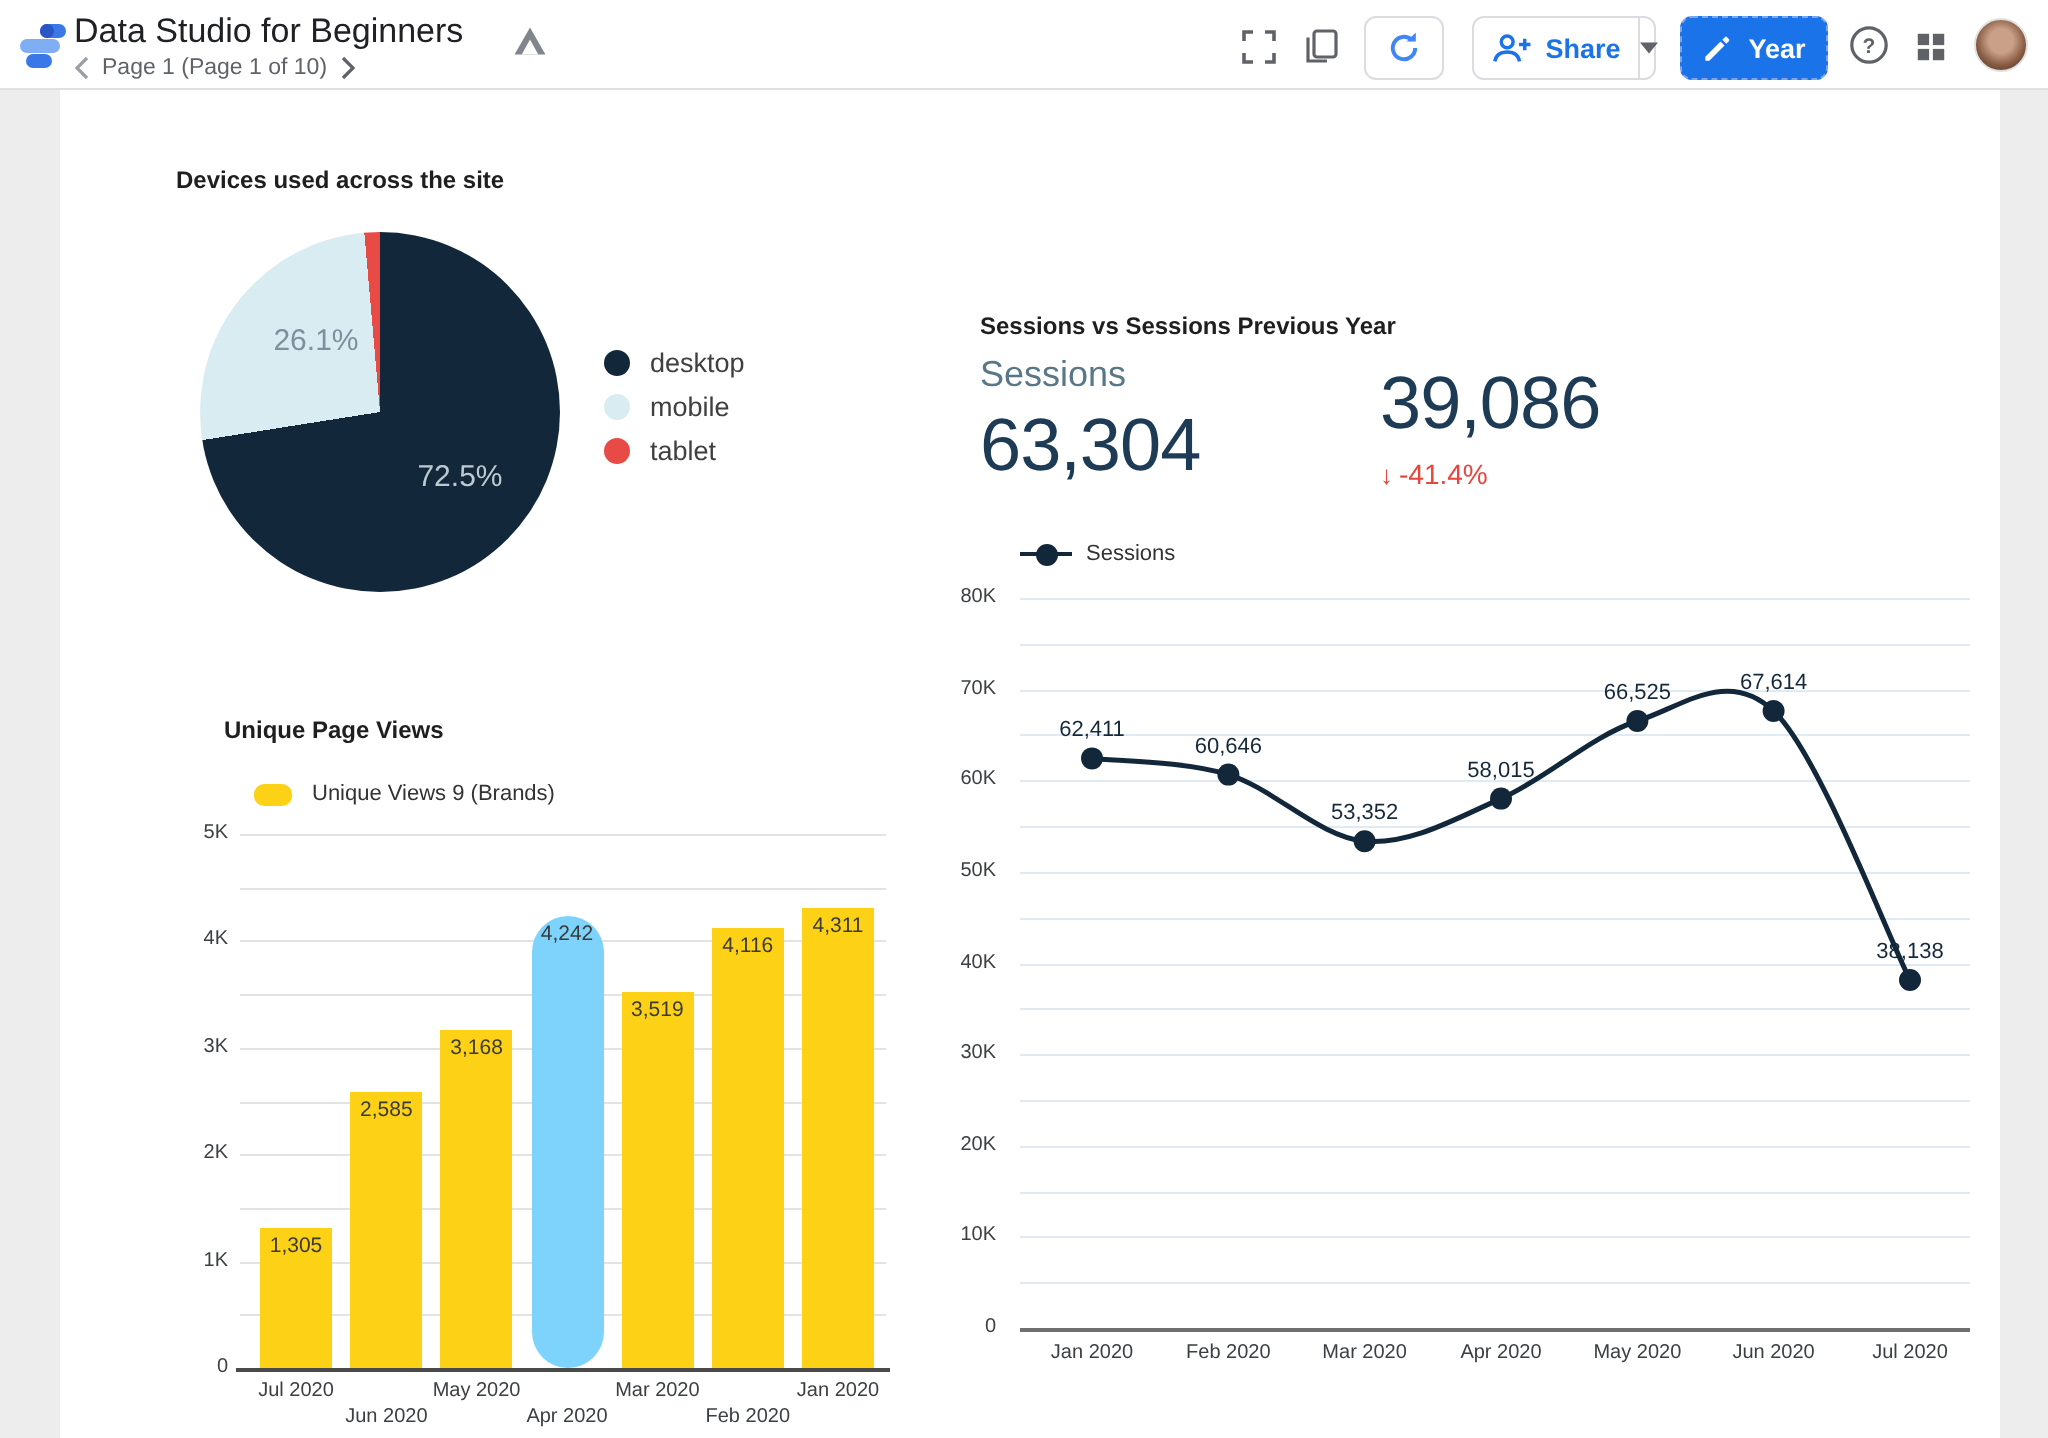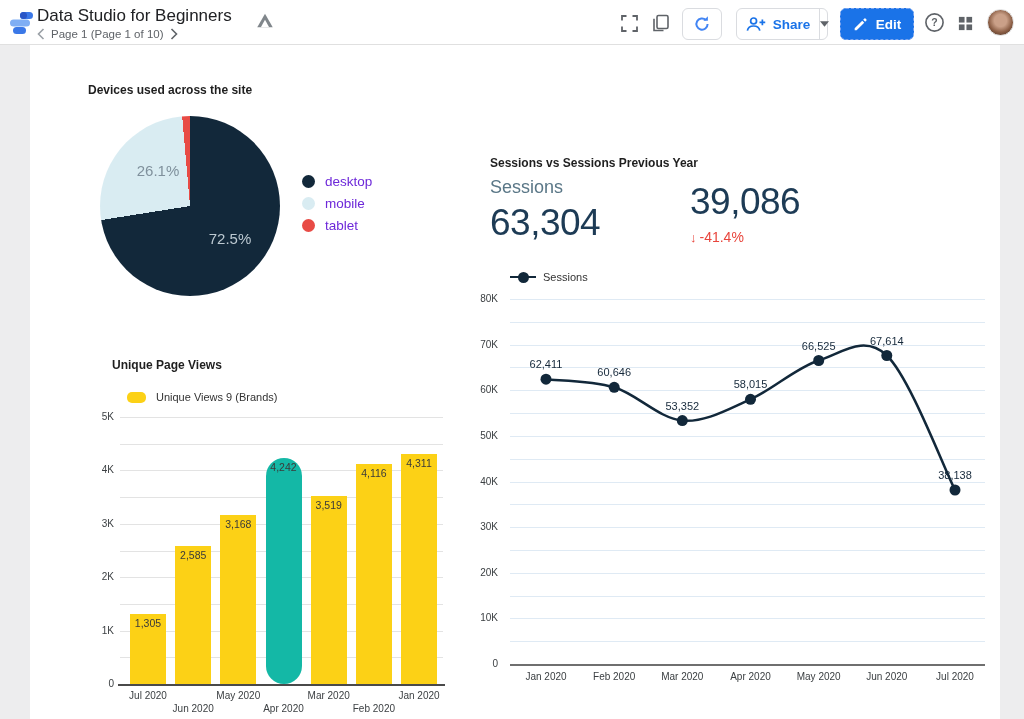--- a/index.html
+++ b/index.html
@@ -36,21 +36,21 @@
   .chart-title{font-size:12px;font-weight:700;color:#1f1f1f;}
   
   #pie-title{left:58px;top:38px;}
   #pie{left:70px;top:71px;width:180px;height:180px;border-radius:50%;}
   .pie-lbl{position:absolute;font-size:15px;width:70px;text-align:center;}
   #pie-lbl-mobile{left:93px;top:117px;color:#7f909c;}
   #pie-lbl-desktop{left:165px;top:185px;color:#bcc9d1;}
   #pie-legend{left:272px;top:127px;display:flex;flex-direction:column;gap:4px;}
   .pl-item{display:flex;align-items:center;gap:10px;height:18px;}
   .pl-dot{width:13px;height:13px;border-radius:50%;flex:0 0 auto;}
-  .pl-txt{font-size:13.5px;color:#6d28d9;}
+  .pl-txt{font-size:13.5px;color:#404040;}
   
   #score-title{left:460px;top:111px;}
   #cards{left:460px;top:132px;display:flex;}
   .card{width:200px;}
   .card-label{font-size:18px;color:#5a7787;}
   .card-value{font-size:37px;color:#1d3b55;margin-top:4px;letter-spacing:-0.5px;}
   .card-delta{margin-top:6px;font-size:14px;color:#e8453c;display:flex;align-items:center;gap:3px;}
   .delta-arrow{font-weight:700;font-size:13px;}
   
   #line-legend{left:480px;top:226px;display:flex;align-items:center;gap:7px;}
@@ -125,21 +125,21 @@
       <div class="share-caret">
         <svg width="9" height="6" viewBox="0 0 10 6">
           <path d="M0 0h10L5 6z" fill="#5f6368"></path>
         </svg>
       </div>
     </div>
     <div class="btn" id="edit-btn">
       <svg width="15" height="15" viewBox="0 0 18 18">
         <path d="M2 13.6V16h2.4l9.1-9.1-2.4-2.4L2 13.6zM12.2 3.4l2.4 2.4 1.5-1.5a.9.9 0 0 0 0-1.3l-1.1-1.1a.9.9 0 0 0-1.3 0l-1.5 1.5z" fill="#fff"></path>
       </svg>
-      <span class="edit-label">Edit</span>
+      <span class="edit-label">Year</span>
     </div>
     <svg class="tb-ic" style="left:924px;top:12px;width:21px;height:21px" viewBox="0 0 22 22">
       <circle cx="11" cy="11" r="9" stroke="#5f6368" stroke-width="1.7" fill="none"></circle>
       <text x="11" y="15" font-size="11" font-weight="bold" text-anchor="middle" fill="#5f6368">?</text>
     </svg>
     <svg class="tb-ic" style="left:957px;top:15px;width:17px;height:17px" viewBox="0 0 18 18">
       <rect x="2" y="2" width="6" height="6" fill="#5f6368"></rect>
         <rect x="10" y="2" width="6" height="6" fill="#5f6368"></rect>
       <rect x="2" y="10" width="6" height="6" fill="#5f6368"></rect>
         <rect x="10" y="10" width="6" height="6" fill="#5f6368"></rect>
@@ -272,21 +272,21 @@
           </div>
           <div class="xlab" style="left: 86px; width: 64px; top: 645px;">Jul 2020</div>
           <div class="bar" style="left: 145.2px; width: 36px; top: 501px; height: 138px; background: rgb(252, 209, 22);">
             <div class="bar-val">2,585</div>
           </div>
           <div class="xlab" style="left: 131.2px; width: 64px; top: 658px;">Jun 2020</div>
           <div class="bar" style="left: 190.3px; width: 36px; top: 469.8px; height: 169.2px; background: rgb(252, 209, 22);">
             <div class="bar-val">3,168</div>
           </div>
           <div class="xlab" style="left: 176.3px; width: 64px; top: 645px;">May 2020</div>
-          <div class="bar" style="left: 235.5px; width: 36px; top: 412.5px; height: 226.5px; background: #14b8a6; border-radius: 18px;">
+          <div class="bar" style="left: 235.5px; width: 36px; top: 412.5px; height: 226.5px; background: #7dd3fc; border-radius: 18px;">
             <div class="bar-val">4,242</div>
           </div>
           <div class="xlab" style="left: 221.5px; width: 64px; top: 658px;">Apr 2020</div>
           <div class="bar" style="left: 280.7px; width: 36px; top: 451.1px; height: 187.9px; background: rgb(252, 209, 22);">
             <div class="bar-val">3,519</div>
           </div>
           <div class="xlab" style="left: 266.7px; width: 64px; top: 645px;">Mar 2020</div>
           <div class="bar" style="left: 325.9px; width: 36px; top: 419.2px; height: 219.8px; background: rgb(252, 209, 22);">
             <div class="bar-val">4,116</div>
           </div>

